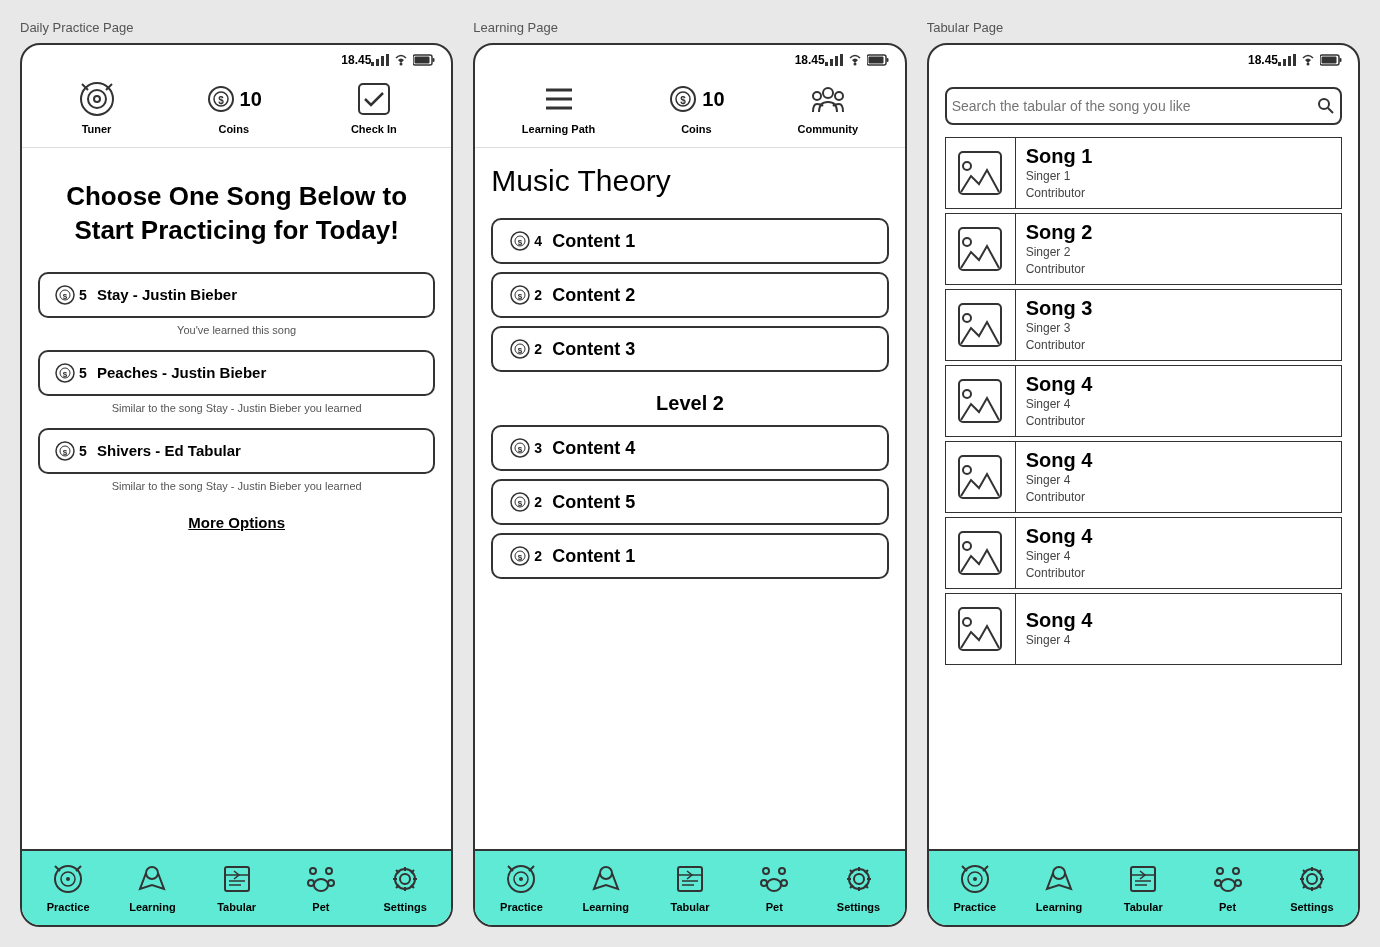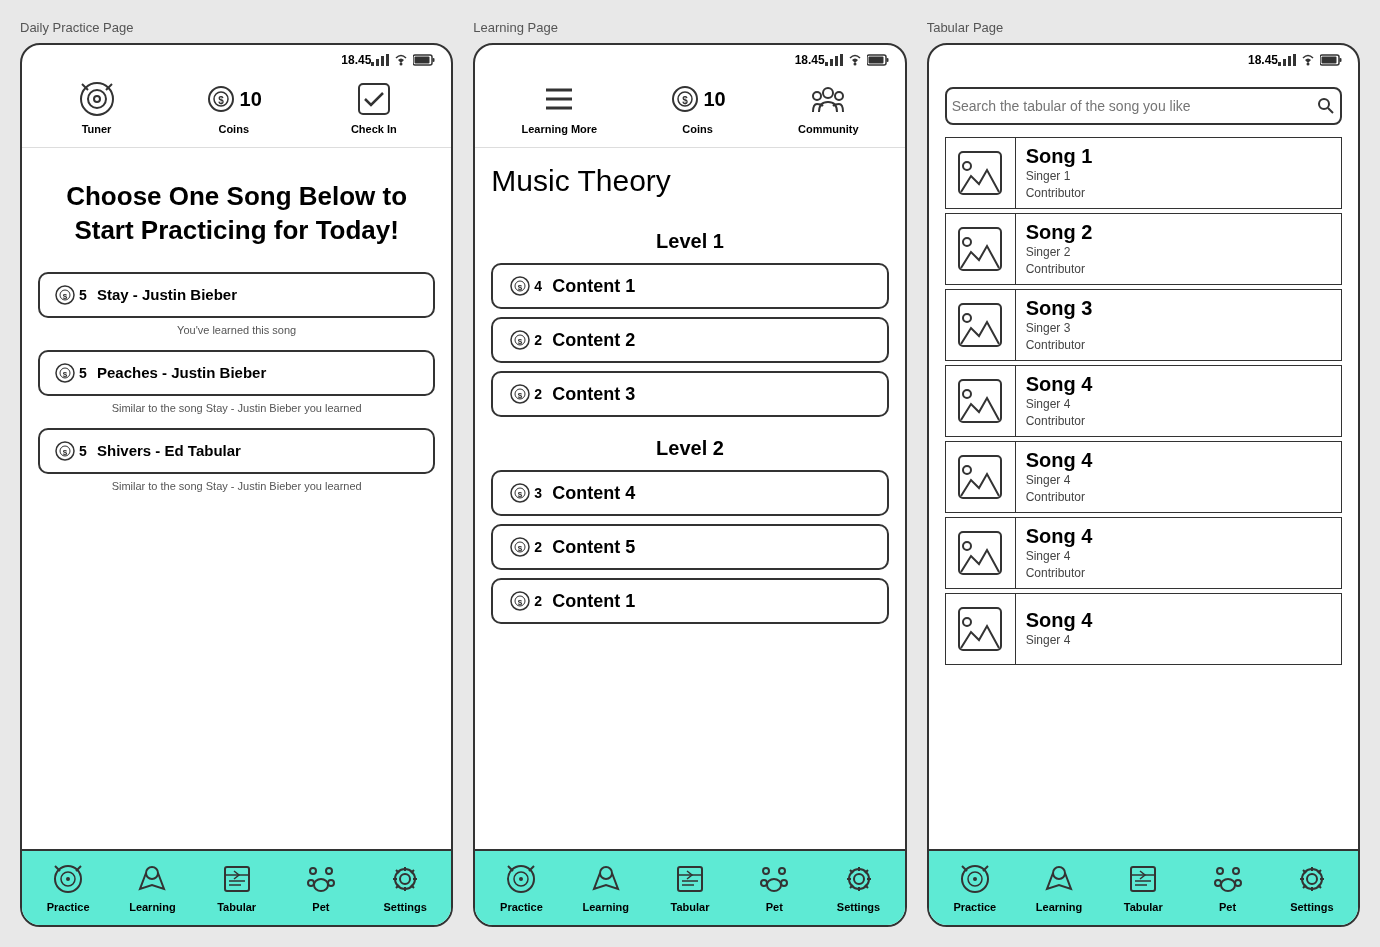--- a/index.html
+++ b/index.html
@@ -376,20 +376,21 @@
                   <circle cx="11" cy="11" r="5" stroke="#333" stroke-width="1" fill="none"></circle>
                   <text x="11" y="15" text-anchor="middle" font-size="8" font-weight="bold" fill="#333">$</text>
                 </svg>
               <span>5</span>
             </div>
             <span class="song-name">Shivers - Ed Tabular</span>
           </div>
           <div class="song-card-subtitle">Similar to the song Stay - Justin Bieber you learned</div>
         </div>
 
+        <div class="more-options">More Options</div>
       </div>
 
       <div class="bottom-nav">
         <div class="bottom-nav-item">
           <div class="bottom-nav-icon">
             <svg width="32" height="32" viewBox="0 0 32 32">
                 <circle cx="16" cy="16" r="13" stroke="#333" stroke-width="2" fill="none"></circle>
                 <circle cx="16" cy="16" r="7" stroke="#333" stroke-width="1.5" fill="none"></circle>
                 <circle cx="16" cy="16" r="2" fill="#333"></circle>
                 <line x1="3" y1="3" x2="8" y2="8" stroke="#333" stroke-width="2"></line>
@@ -473,21 +474,21 @@
 
       <div class="top-nav">
         <div class="nav-item">
           <div class="nav-icon">
             <svg width="38" height="38" viewBox="0 0 38 38">
                 <line x1="6" y1="10" x2="32" y2="10" stroke="#333" stroke-width="3"></line>
                 <line x1="6" y1="19" x2="32" y2="19" stroke="#333" stroke-width="3"></line>
                 <line x1="6" y1="28" x2="32" y2="28" stroke="#333" stroke-width="3"></line>
               </svg>
           </div>
-          <span class="nav-label">Learning More</span>
+          <span class="nav-label">Learning Path</span>
         </div>
         <div class="nav-item">
           <div class="nav-icon" style="flex-direction:row;gap:4px;width:auto;">
             <svg width="30" height="30" viewBox="0 0 30 30">
                 <circle cx="15" cy="15" r="12" stroke="#333" stroke-width="2" fill="none"></circle>
                 <circle cx="15" cy="15" r="7" stroke="#333" stroke-width="1.5" fill="none"></circle>
                 <text x="15" y="20" text-anchor="middle" font-size="10" font-weight="bold" fill="#333">$</text>
               </svg>
             <span style="font-size:20px;font-weight:bold;">10</span>
           </div>
@@ -504,21 +505,20 @@
                 <path d="M10 32 Q10 22 19 22 Q28 22 28 32" stroke="#333" stroke-width="2" fill="none"></path>
               </svg>
           </div>
           <span class="nav-label">Community</span>
         </div>
       </div>
 
       <div class="phone-content">
         <div class="learning-title">Music Theory</div>
 
-        <div class="level-label">Level 1</div>
         <div class="content-card">
           <div class="coin-badge">
             <svg width="22" height="22" viewBox="0 0 22 22">
                 <circle cx="11" cy="11" r="9" stroke="#333" stroke-width="1.5" fill="none"></circle>
                 <circle cx="11" cy="11" r="5" stroke="#333" stroke-width="1" fill="none"></circle>
                 <text x="11" y="15" text-anchor="middle" font-size="8" font-weight="bold" fill="#333">$</text>
               </svg>
             <span>4</span>
           </div>
           <span class="content-name">Content 1</span>

